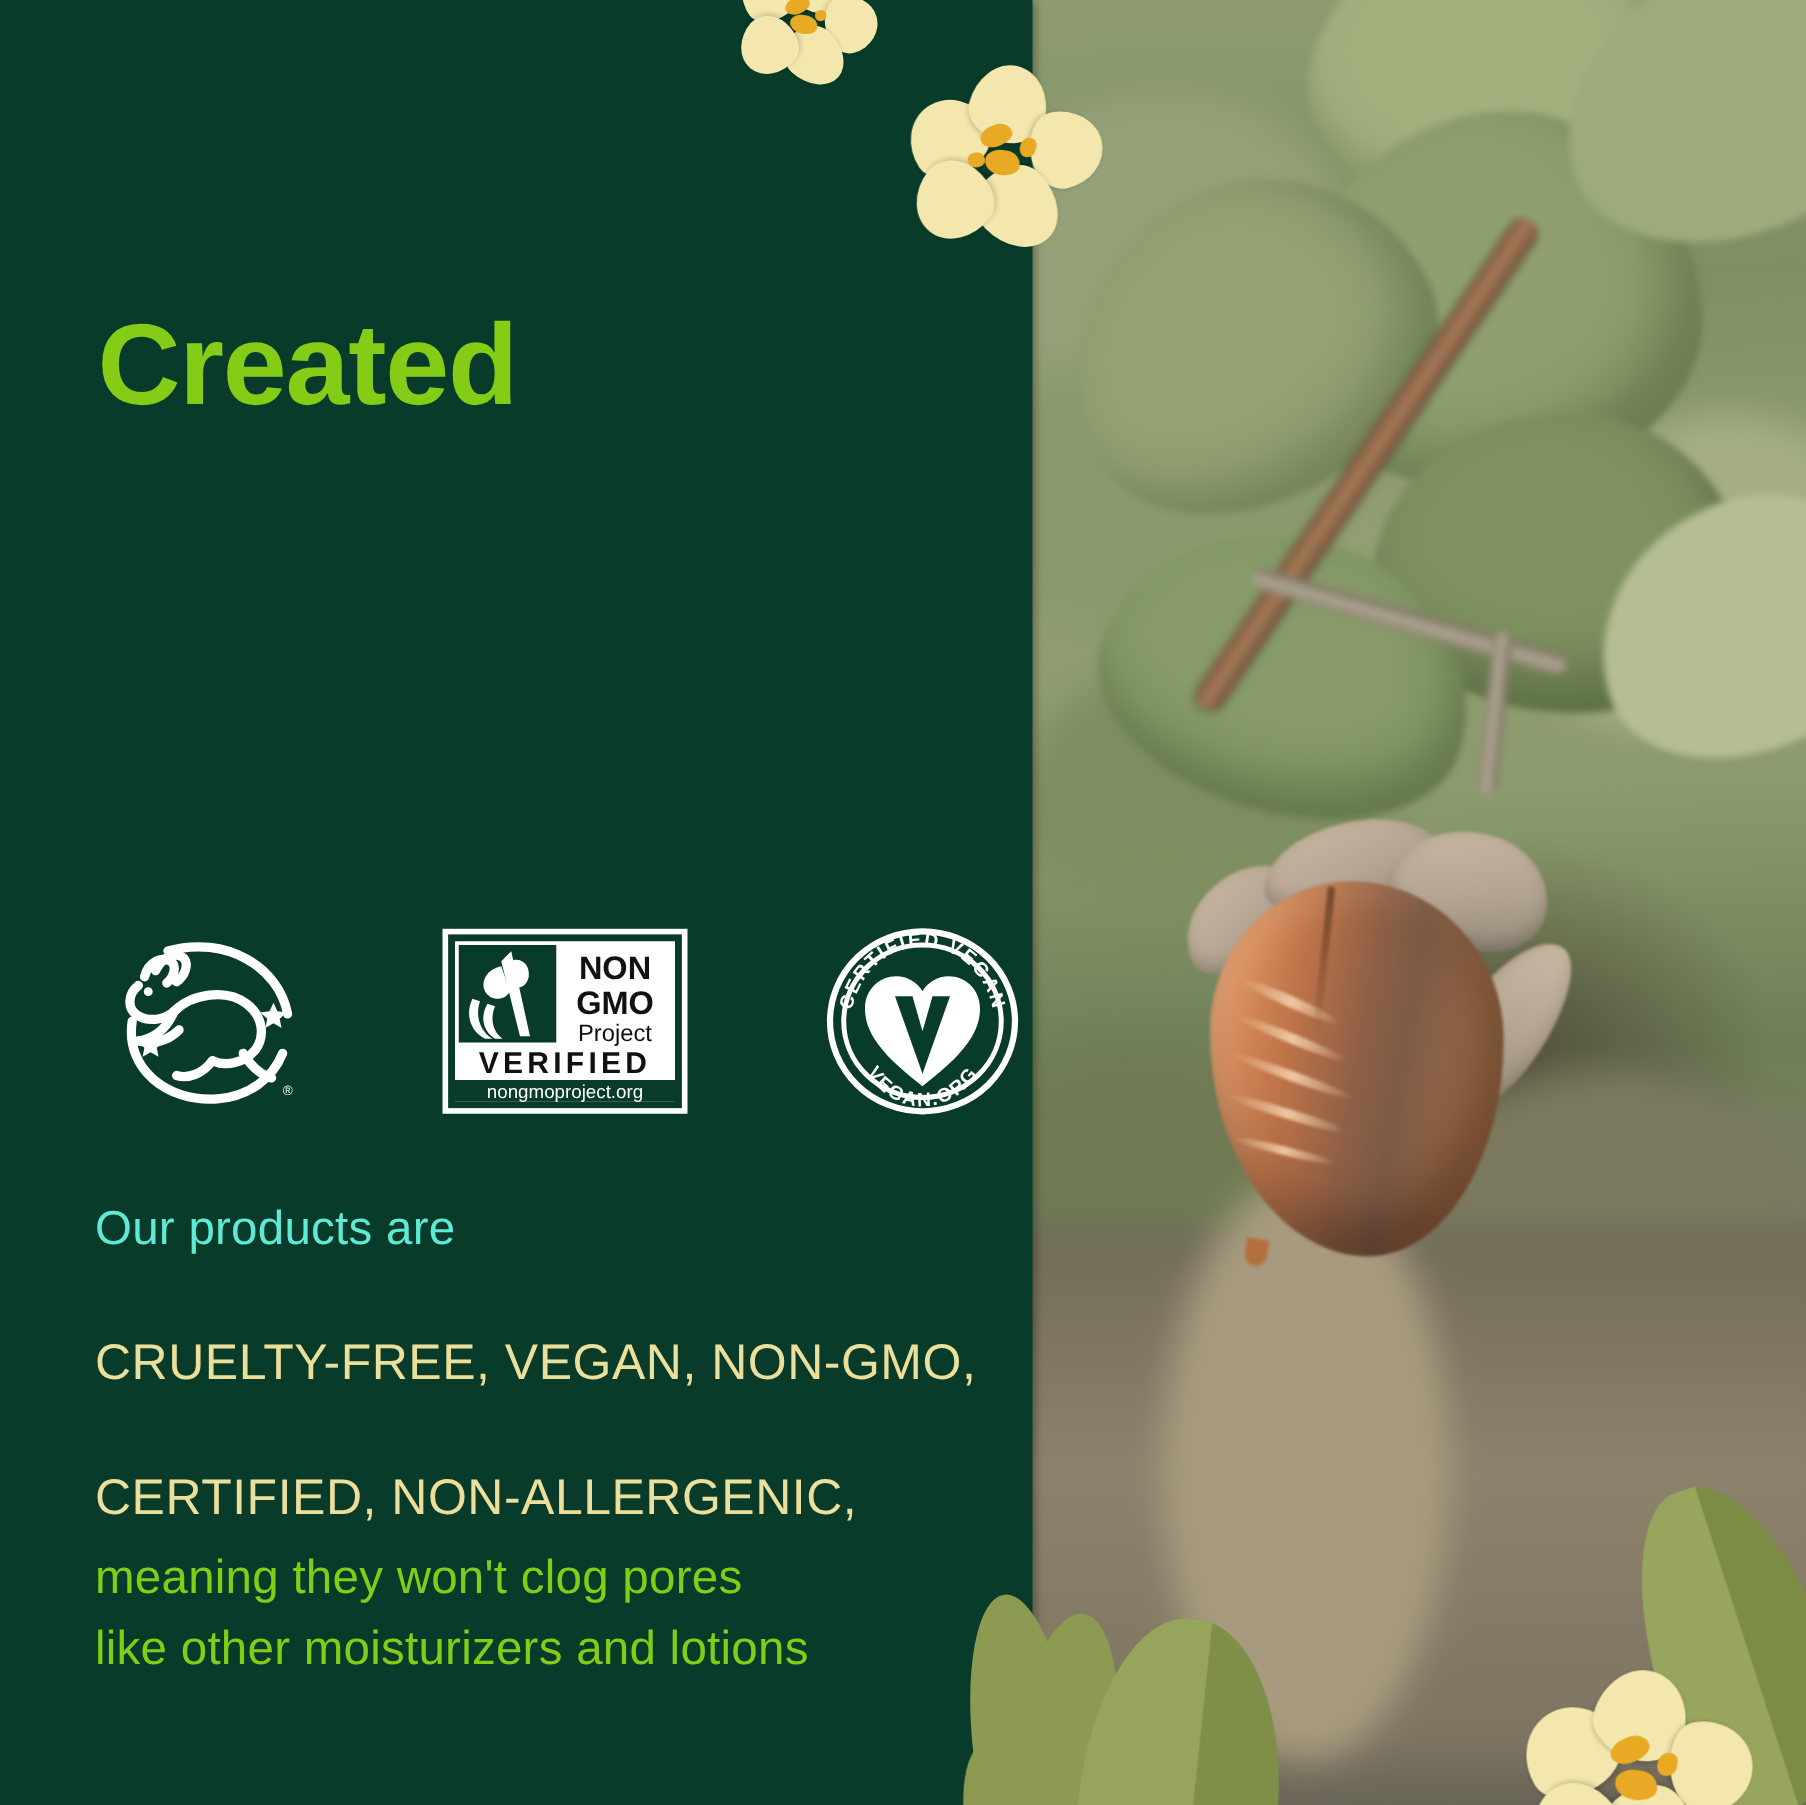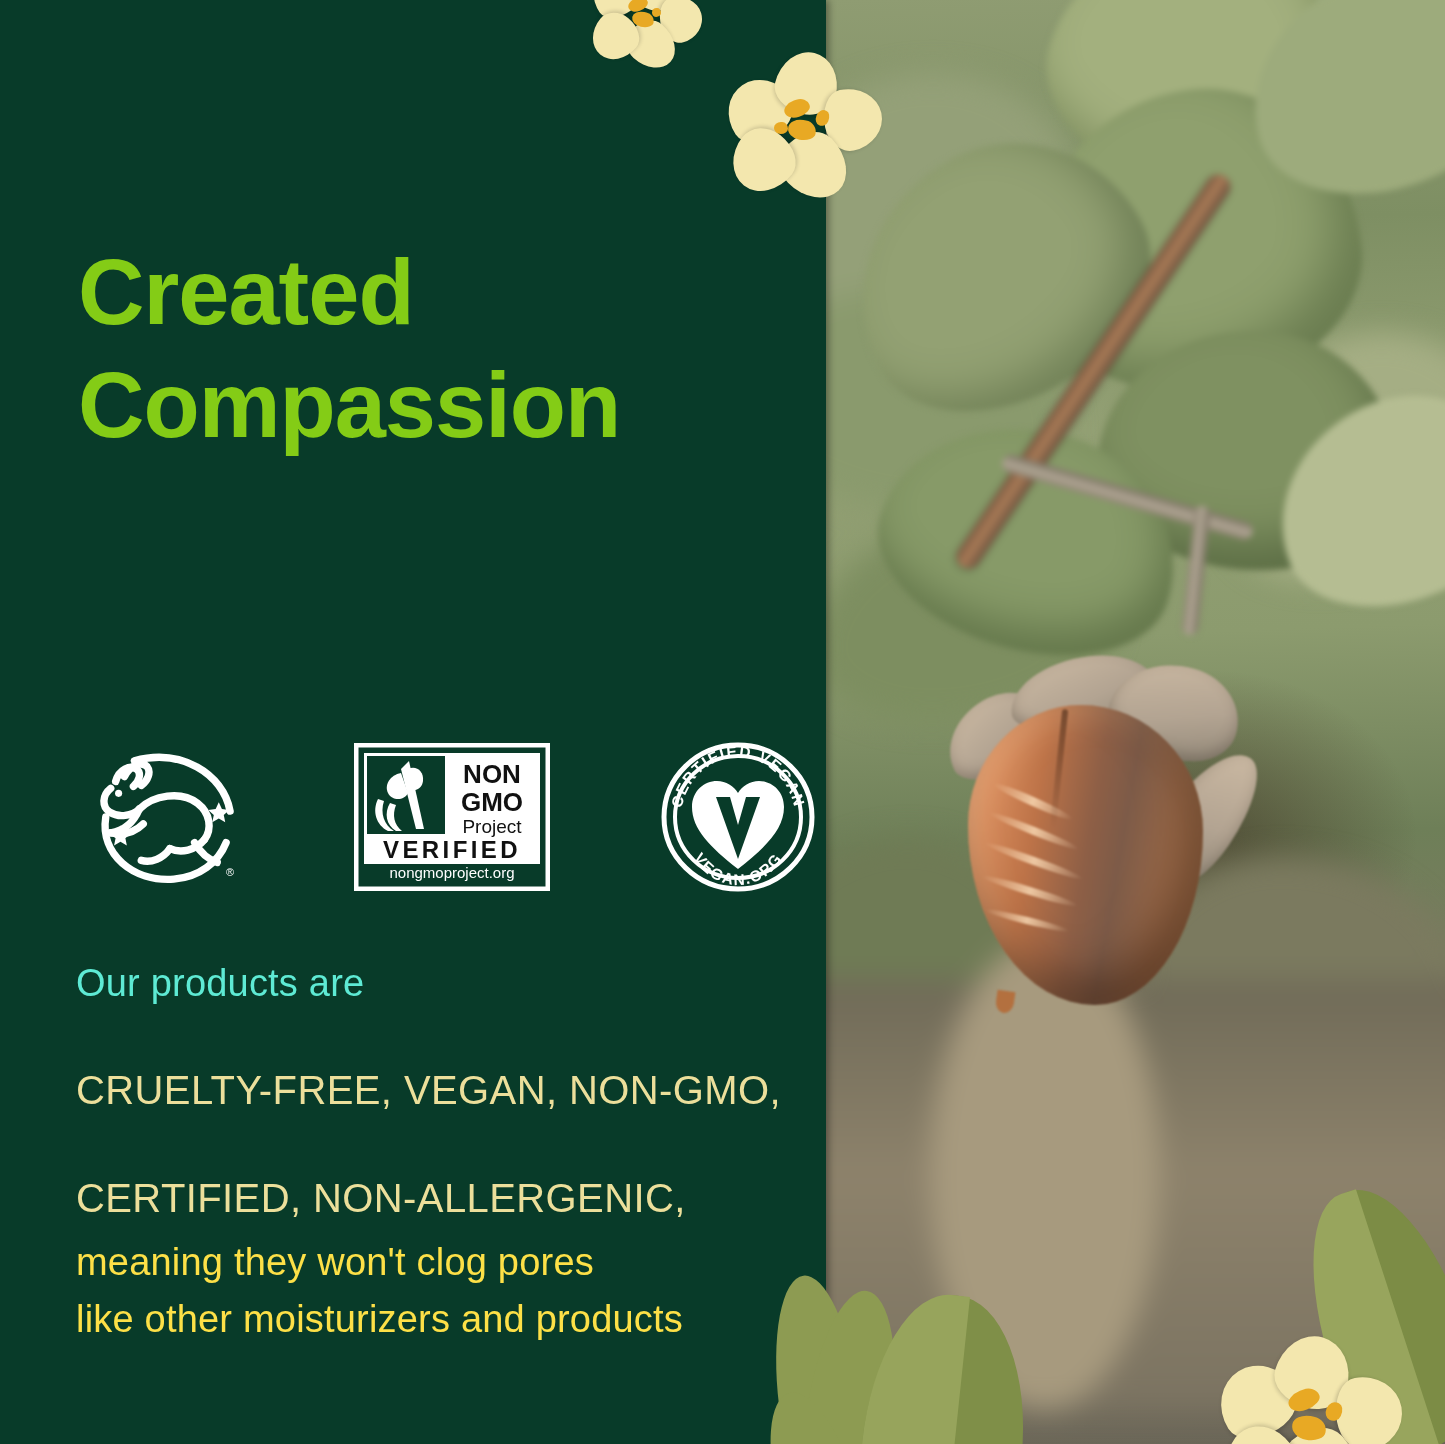--- a/index.html
+++ b/index.html
@@ -72,21 +72,21 @@
   
   .copy{position:absolute;left:76px;top:955px;width:730px;}
   .copy .lead{
     color:#5eead4;font-size:38px;line-height:1.5;letter-spacing:.2px;
   }
   .copy .claims{
     color:#ecdf9b;font-size:40px;line-height:1.5;letter-spacing:.4px;margin-top:4px;
   }
   .copy .claims span{display:block;margin-top:48px;}
   .copy .tail{
-    color:#fde047;font-size:38px;line-height:1.5;letter-spacing:.2px;margin-top:6px;
+    color:#84cc16;font-size:38px;line-height:1.5;letter-spacing:.2px;margin-top:6px;
   }
   .copy .tail span{display:block;}
 
   
   .deco{position:absolute;pointer-events:none;}
   .fl-petal{position:absolute;background:#f3e7ae;border-radius:50% 50% 46% 54%/62% 60% 40% 38%;box-shadow:0 2px 4px rgba(0,0,0,.18);}
   .fl-dot{position:absolute;background:#e8a924;border-radius:50% 42% 54% 48%/48% 56% 44% 52%;}
 </style>
 </head>
 <body>
@@ -138,21 +138,20 @@
       </div>
       <div style="position:absolute;left:58px;top:336px;width:18px;height:22px;background:#b3703f;border-radius:0 0 60% 60%;transform:rotate(8deg);"></div>
     </div>
 
   </div>
 
   <div class="panel">
 
     <div class="headline">
       <span>Created</span>
-      <span>Compassion</span>
     </div>
 
     <div class="badges">
 
       <div class="badge bunny">
         <svg viewBox="0 0 170 148" width="168" height="146" aria-hidden="true">
           <g fill="none" stroke="#ffffff" stroke-width="7.5" stroke-linecap="round" stroke-linejoin="round">
 
             <path d="M57 17 C104 4 147 30 154 68"></path>
             <path d="M28 74 C22 112 56 140 97 137 C123 135 142 120 150 100"></path>
@@ -225,21 +224,21 @@
     </div>
 
     <div class="copy">
       <div class="lead">Our products are</div>
       <div class="claims">
         <span>CRUELTY-FREE, VEGAN, NON-GMO,</span>
         <span>CERTIFIED, NON-ALLERGENIC,</span>
       </div>
       <div class="tail">
         <span>meaning they won't clog pores</span>
-        <span>like other moisturizers and products</span>
+        <span>like other moisturizers and lotions</span>
       </div>
     </div>
 
   </div>
 
   <div class="deco" style="left:586px;top:-36px;width:120px;height:120px;">
     <div class="fl-petal" style="left:6px;top:8px;width:48px;height:44px;transform:rotate(-36deg);"></div>
     <div class="fl-petal" style="left:46px;top:0px;width:46px;height:46px;transform:rotate(18deg);"></div>
     <div class="fl-petal" style="left:72px;top:34px;width:46px;height:42px;transform:rotate(74deg);"></div>
     <div class="fl-petal" style="left:44px;top:56px;width:44px;height:50px;transform:rotate(132deg);"></div>

